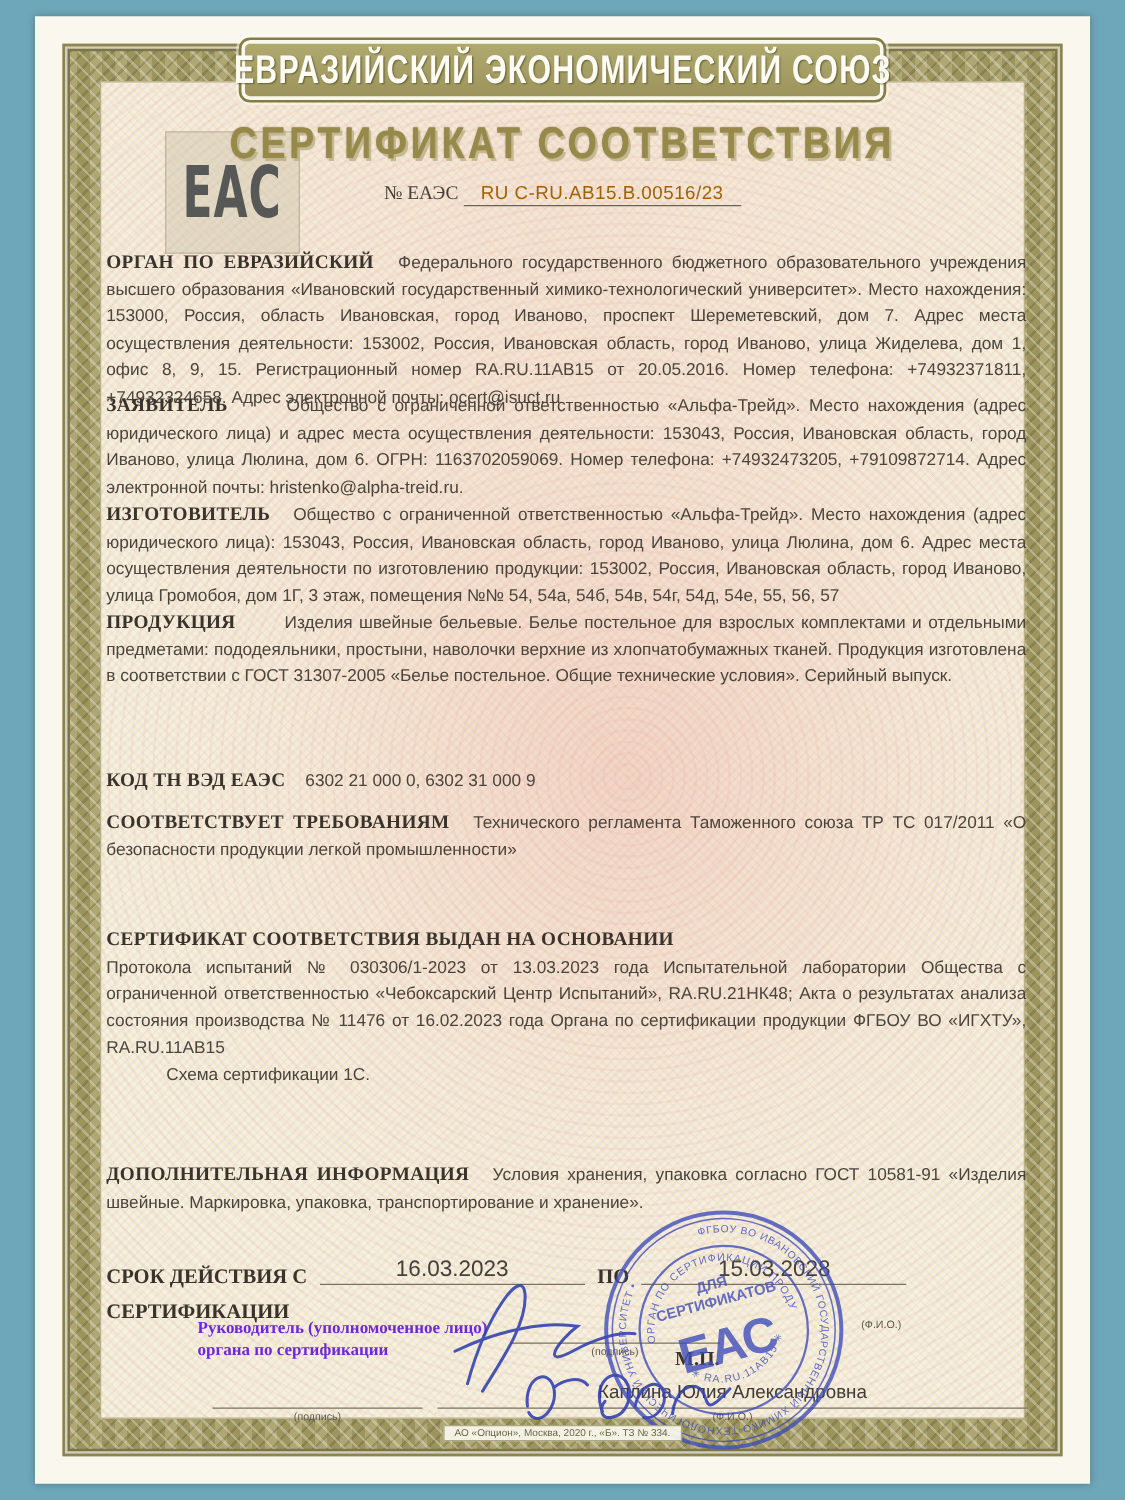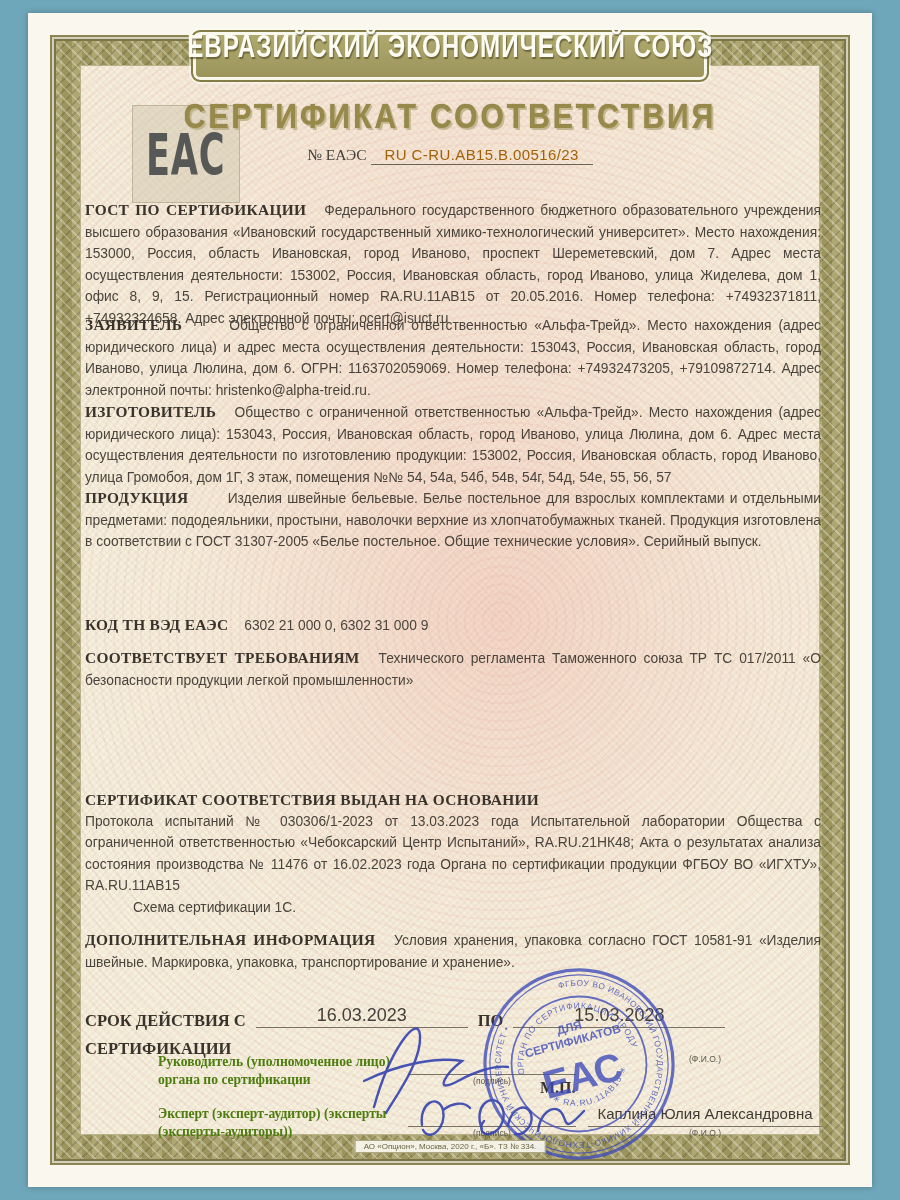--- a/index.html
+++ b/index.html
@@ -35,21 +35,21 @@
       repeating-linear-gradient(-45deg, rgba(140,150,215,0.08) 0 2px, transparent 2px 5px);
     box-shadow: inset 0 0 0 1px rgba(141,133,80,0.55);
   }
   
   .banner {
     position:absolute; top:17px; left:50%; transform:translateX(-50%);
     width:518px; height:52px; z-index:6;
     background:linear-gradient(#b2ab70, #9a925a);
     border:2px solid #857d48; border-radius:9px;
     box-shadow: inset 0 0 0 3px rgba(253,252,243,0.95), 0 0 0 2px rgba(253,252,243,0.55);
-    display:flex; align-items:flex-start; justify-content:center;
+    display:flex; align-items:center; justify-content:center;
   }
   .banner span {
     display:inline-block; transform:scale(0.97,1.28);
     font-weight:800; font-size:25px; letter-spacing:1px; white-space:nowrap;
     color:#fdfcf4; text-shadow:1px 1px 1px rgba(60,55,20,0.55);
     font-family:"Liberation Sans", sans-serif;
   }
   .eac-box {
     position:absolute; left:104px; top:92px; width:108px; height:98px; z-index:4;
     background:rgba(205,198,170,0.45); border:1px solid rgba(150,143,110,0.45);
@@ -109,21 +109,21 @@
   .validity .blank {
     display:inline-block; border-bottom:1px solid #7a7262; text-align:center;
     font-family:"Liberation Sans", sans-serif; font-weight:normal; font-size:18px; color:#45403a;
     width:212px; padding-bottom:1px; margin:0 10px; transform:translateY(-3px);
   }
   .validity .incl { margin-top:8px; }
   
   .sigrow { position:absolute; left:130px; width:664px; display:flex; z-index:4; }
   .sigrow .role {
     width:238px; font-family:"Liberation Serif", serif; font-weight:bold;
-    font-size:13.6px; line-height:17.5px; color:#4d7c0f;
+    font-size:13.6px; line-height:17.5px; color:#6d28d9;
   }
   .sigrow .sigcell { width:168px; margin:0 12px; }
   .sigrow .namecell { flex:1; }
   .line-slot { border-bottom:1px solid #7a7262; height:22px; }
   .caption { text-align:center; font-size:8.5px; color:#5d574d; padding-top:1px; }
   .name-text { text-align:center; font-size:15px; color:#3f3a34; height:22px; border-bottom:1px solid #7a7262; white-space:nowrap; }
   .seal-mp {
     position:absolute; left:512px; top:1066px; z-index:3;
     font-family:"Liberation Serif", serif; font-weight:bold; font-size:16px; color:#39332b;
   }
@@ -162,21 +162,21 @@
       <span>СЕРТИФИКАТ СООТВЕТСТВИЯ</span>
     </div>
 
     <div class="num-line">
       <span>№ ЕАЭС</span>
       <span class="val">RU C-RU.АВ15.В.00516/23</span>
     </div>
 
 
     <p class="sec" style="top:186px">
-      <b class="h">ГОСТ ПО СЕРТИФИКАЦИИ</b>
+      <b class="h">ОРГАН ПО ЕВРАЗИЙСКИЙ</b>
       <span>Федерального государственного бюджетного образовательного учреждения высшего образования «Ивановский государственный химико-технологический университет». Место нахождения: 153000, Россия, область Ивановская, город Иваново, проспект Шереметевский, дом 7. Адрес места осуществления деятельности: 153002, Россия, Ивановская область, город Иваново, улица Жиделева, дом 1, офис 8, 9, 15. Регистрационный номер RA.RU.11АВ15 от 20.05.2016. Номер телефона: +74932371811, +74932324658. Адрес электронной почты: ocert@isuct.ru</span>
     </p>
 
     <p class="sec" style="top:301px">
       <b class="h gap-lg">ЗАЯВИТЕЛЬ</b>
       <span>Общество с ограниченной ответственностью «Альфа-Трейд». Место нахождения (адрес юридического лица) и адрес места осуществления деятельности: 153043, Россия, Ивановская область, город Иваново, улица Люлина, дом 6. ОГРН: 1163702059069. Номер телефона: +74932473205, +79109872714. Адрес электронной почты: hristenko@alpha-treid.ru.</span>
     </p>
 
     <p class="sec" style="top:388px">
       <b class="h">ИЗГОТОВИТЕЛЬ</b>
@@ -191,21 +191,21 @@
     <p class="sec" style="top:601px">
       <b class="h">КОД ТН ВЭД ЕАЭС</b>
       <span>6302 21 000 0, 6302 31 000 9</span>
     </p>
 
     <p class="sec" style="top:634px">
       <b class="h">СООТВЕТСТВУЕТ ТРЕБОВАНИЯМ</b>
       <span>Технического регламента Таможенного союза ТР ТС 017/2011 «О безопасности продукции легкой промышленности»</span>
     </p>
 
-    <div class="sec" style="top:776px">
+    <div class="sec" style="top:728px">
       <div class="head-line">СЕРТИФИКАТ СООТВЕТСТВИЯ  ВЫДАН НА ОСНОВАНИИ</div>
       <span>Протокола испытаний № 030306/1-2023 от 13.03.2023 года Испытательной лаборатории Общества с ограниченной ответственностью «Чебоксарский Центр Испытаний», RA.RU.21НК48; Акта о результатах анализа состояния производства № 11476 от 16.02.2023 года Органа по сертификации продукции ФГБОУ ВО «ИГХТУ», RA.RU.11АВ15</span>
       <div class="scheme">Схема сертификации 1С.</div>
     </div>
 
     <p class="sec" style="top:916px">
       <b class="h">ДОПОЛНИТЕЛЬНАЯ ИНФОРМАЦИЯ</b>
       <span>Условия хранения, упаковка согласно ГОСТ 10581-91 «Изделия швейные. Маркировка, упаковка, транспортирование и хранение».</span>
     </p>
 
@@ -224,21 +224,20 @@
       <div class="sigcell">
         <div class="line-slot"></div>
         <div class="caption">(подпись)</div>
       </div>
       <div class="namecell">
         <div class="caption">(Ф.И.О.)</div>
       </div>
     </div>
 
     <div class="sigrow" style="top:1092px">
-      <div class="role">Эксперт (эксперт-аудитор) (эксперты (эксперты-аудиторы))</div>
       <div class="sigcell">
         <div class="line-slot"></div>
         <div class="caption">(подпись)</div>
       </div>
       <div class="namecell">
         <div class="name-text">Каплина Юлия Александровна</div>
         <div class="caption">(Ф.И.О.)</div>
       </div>
     </div>
 

